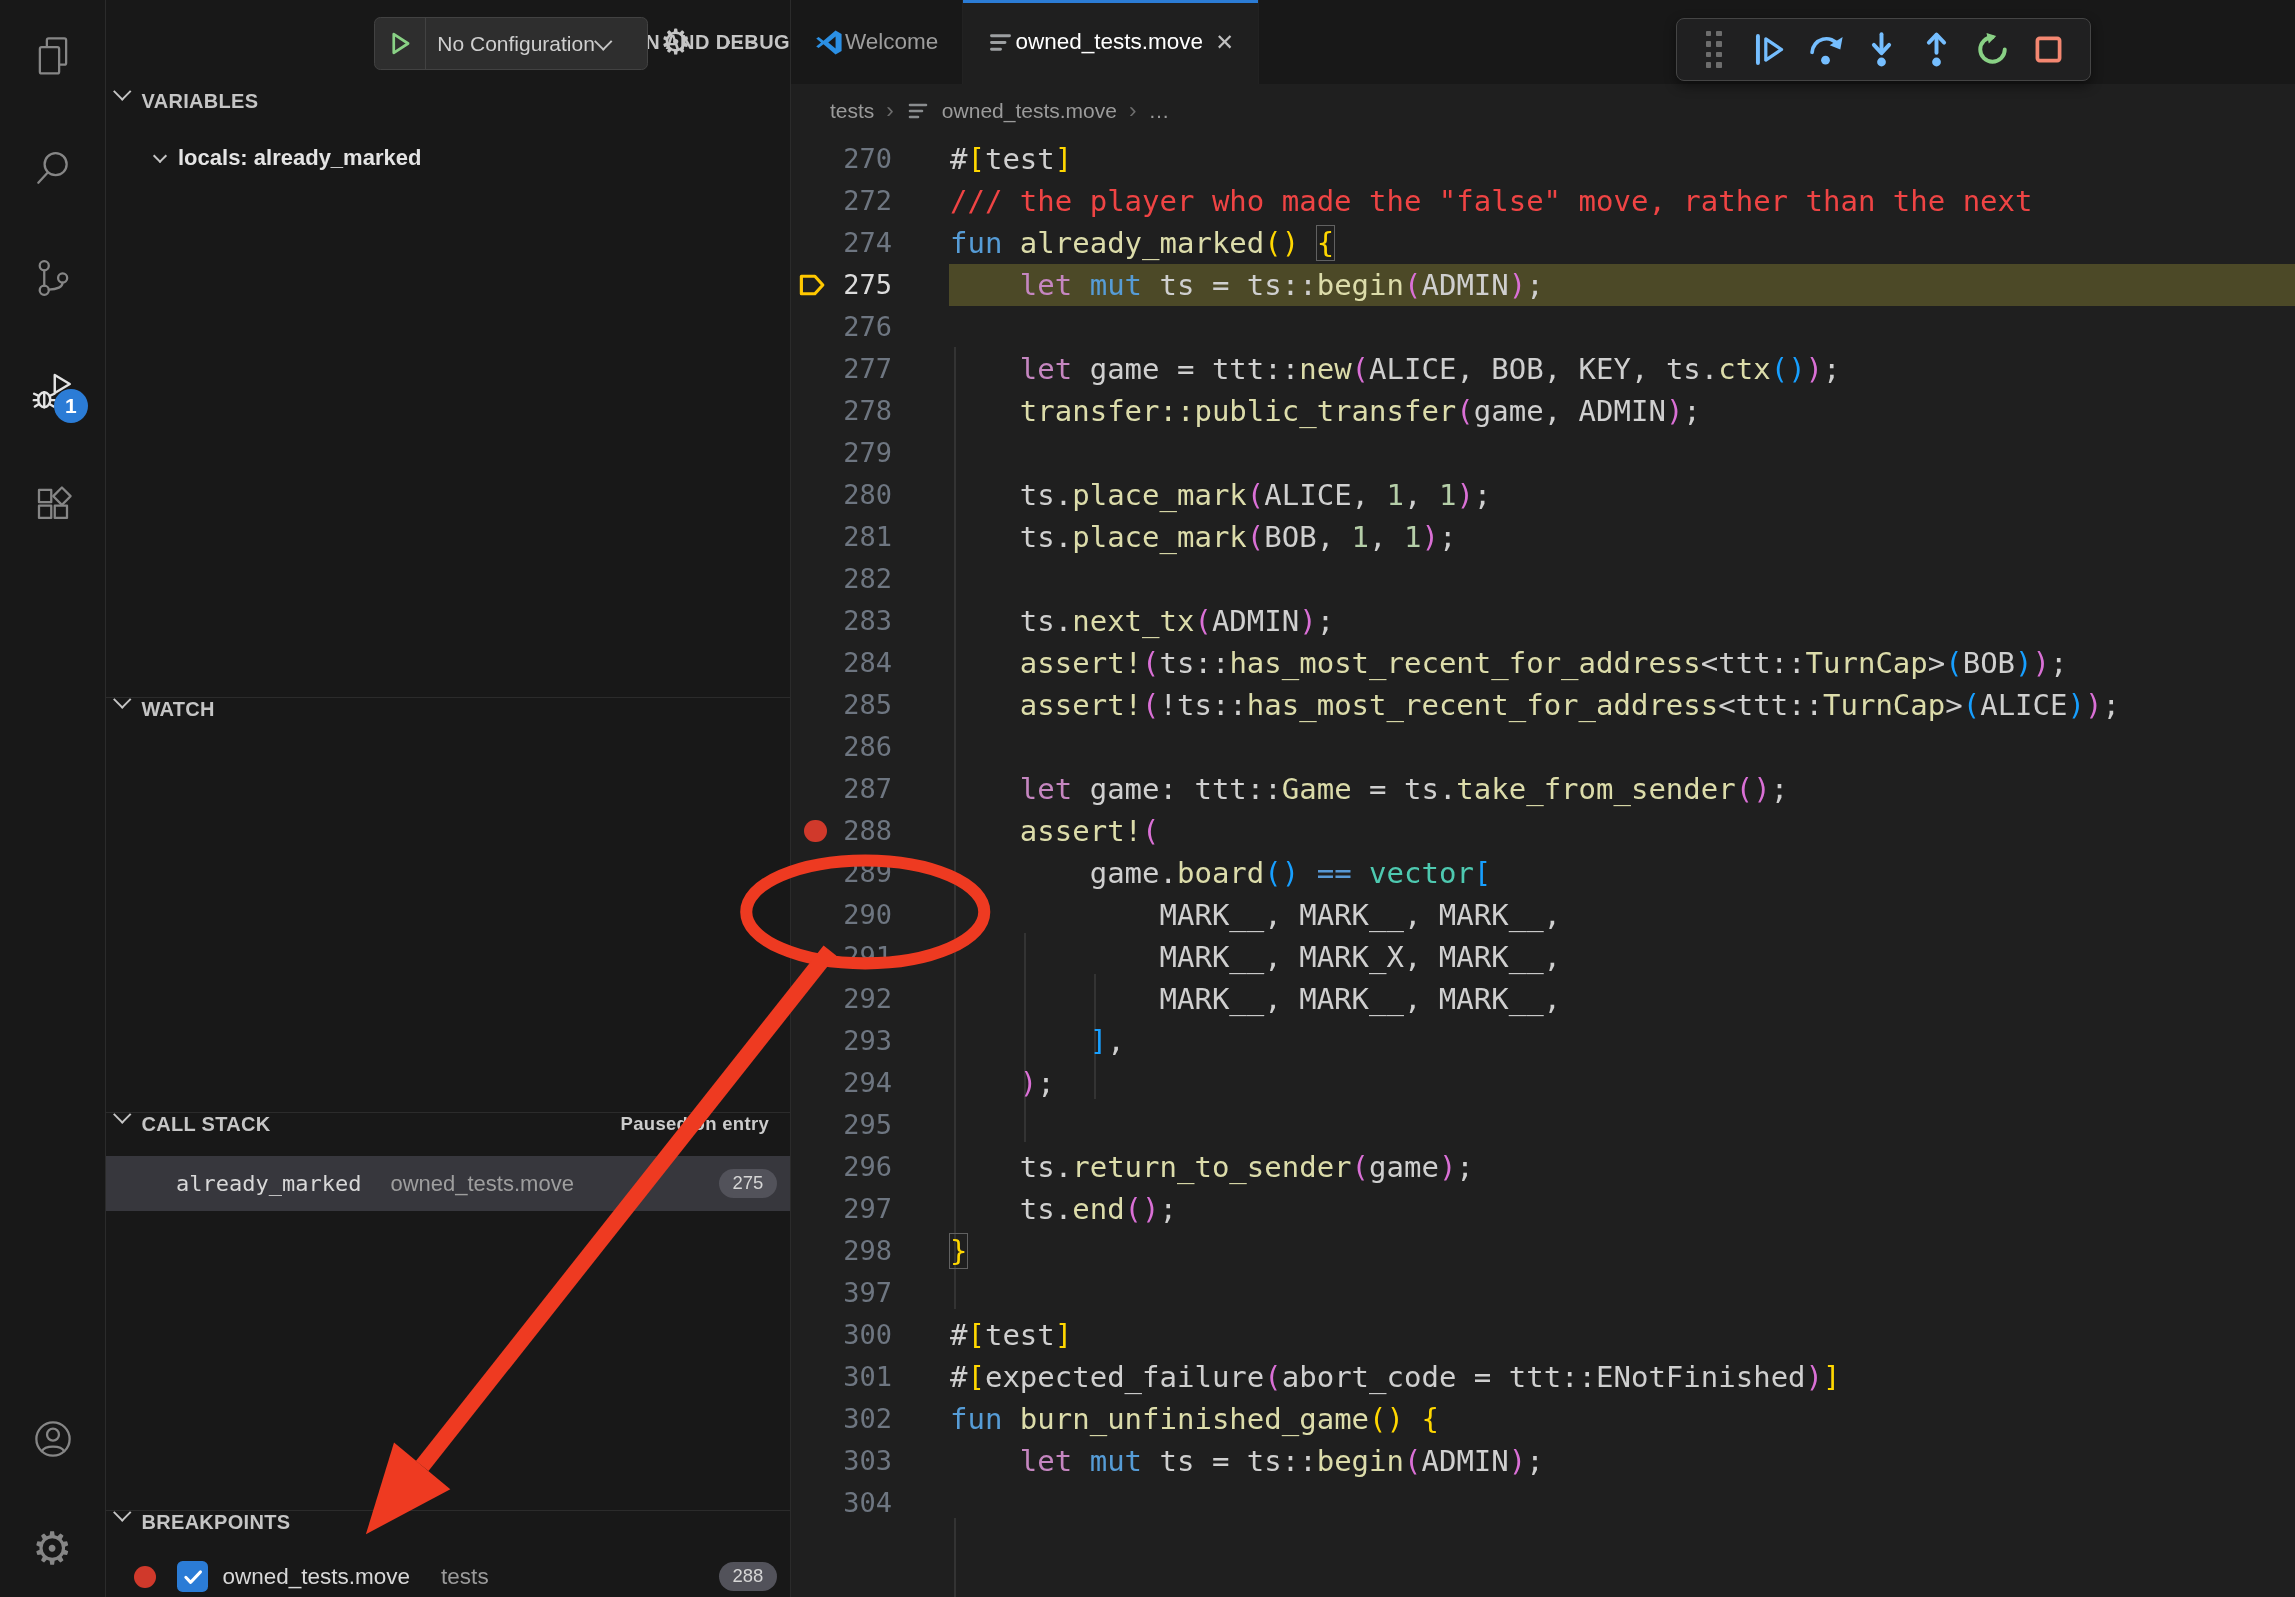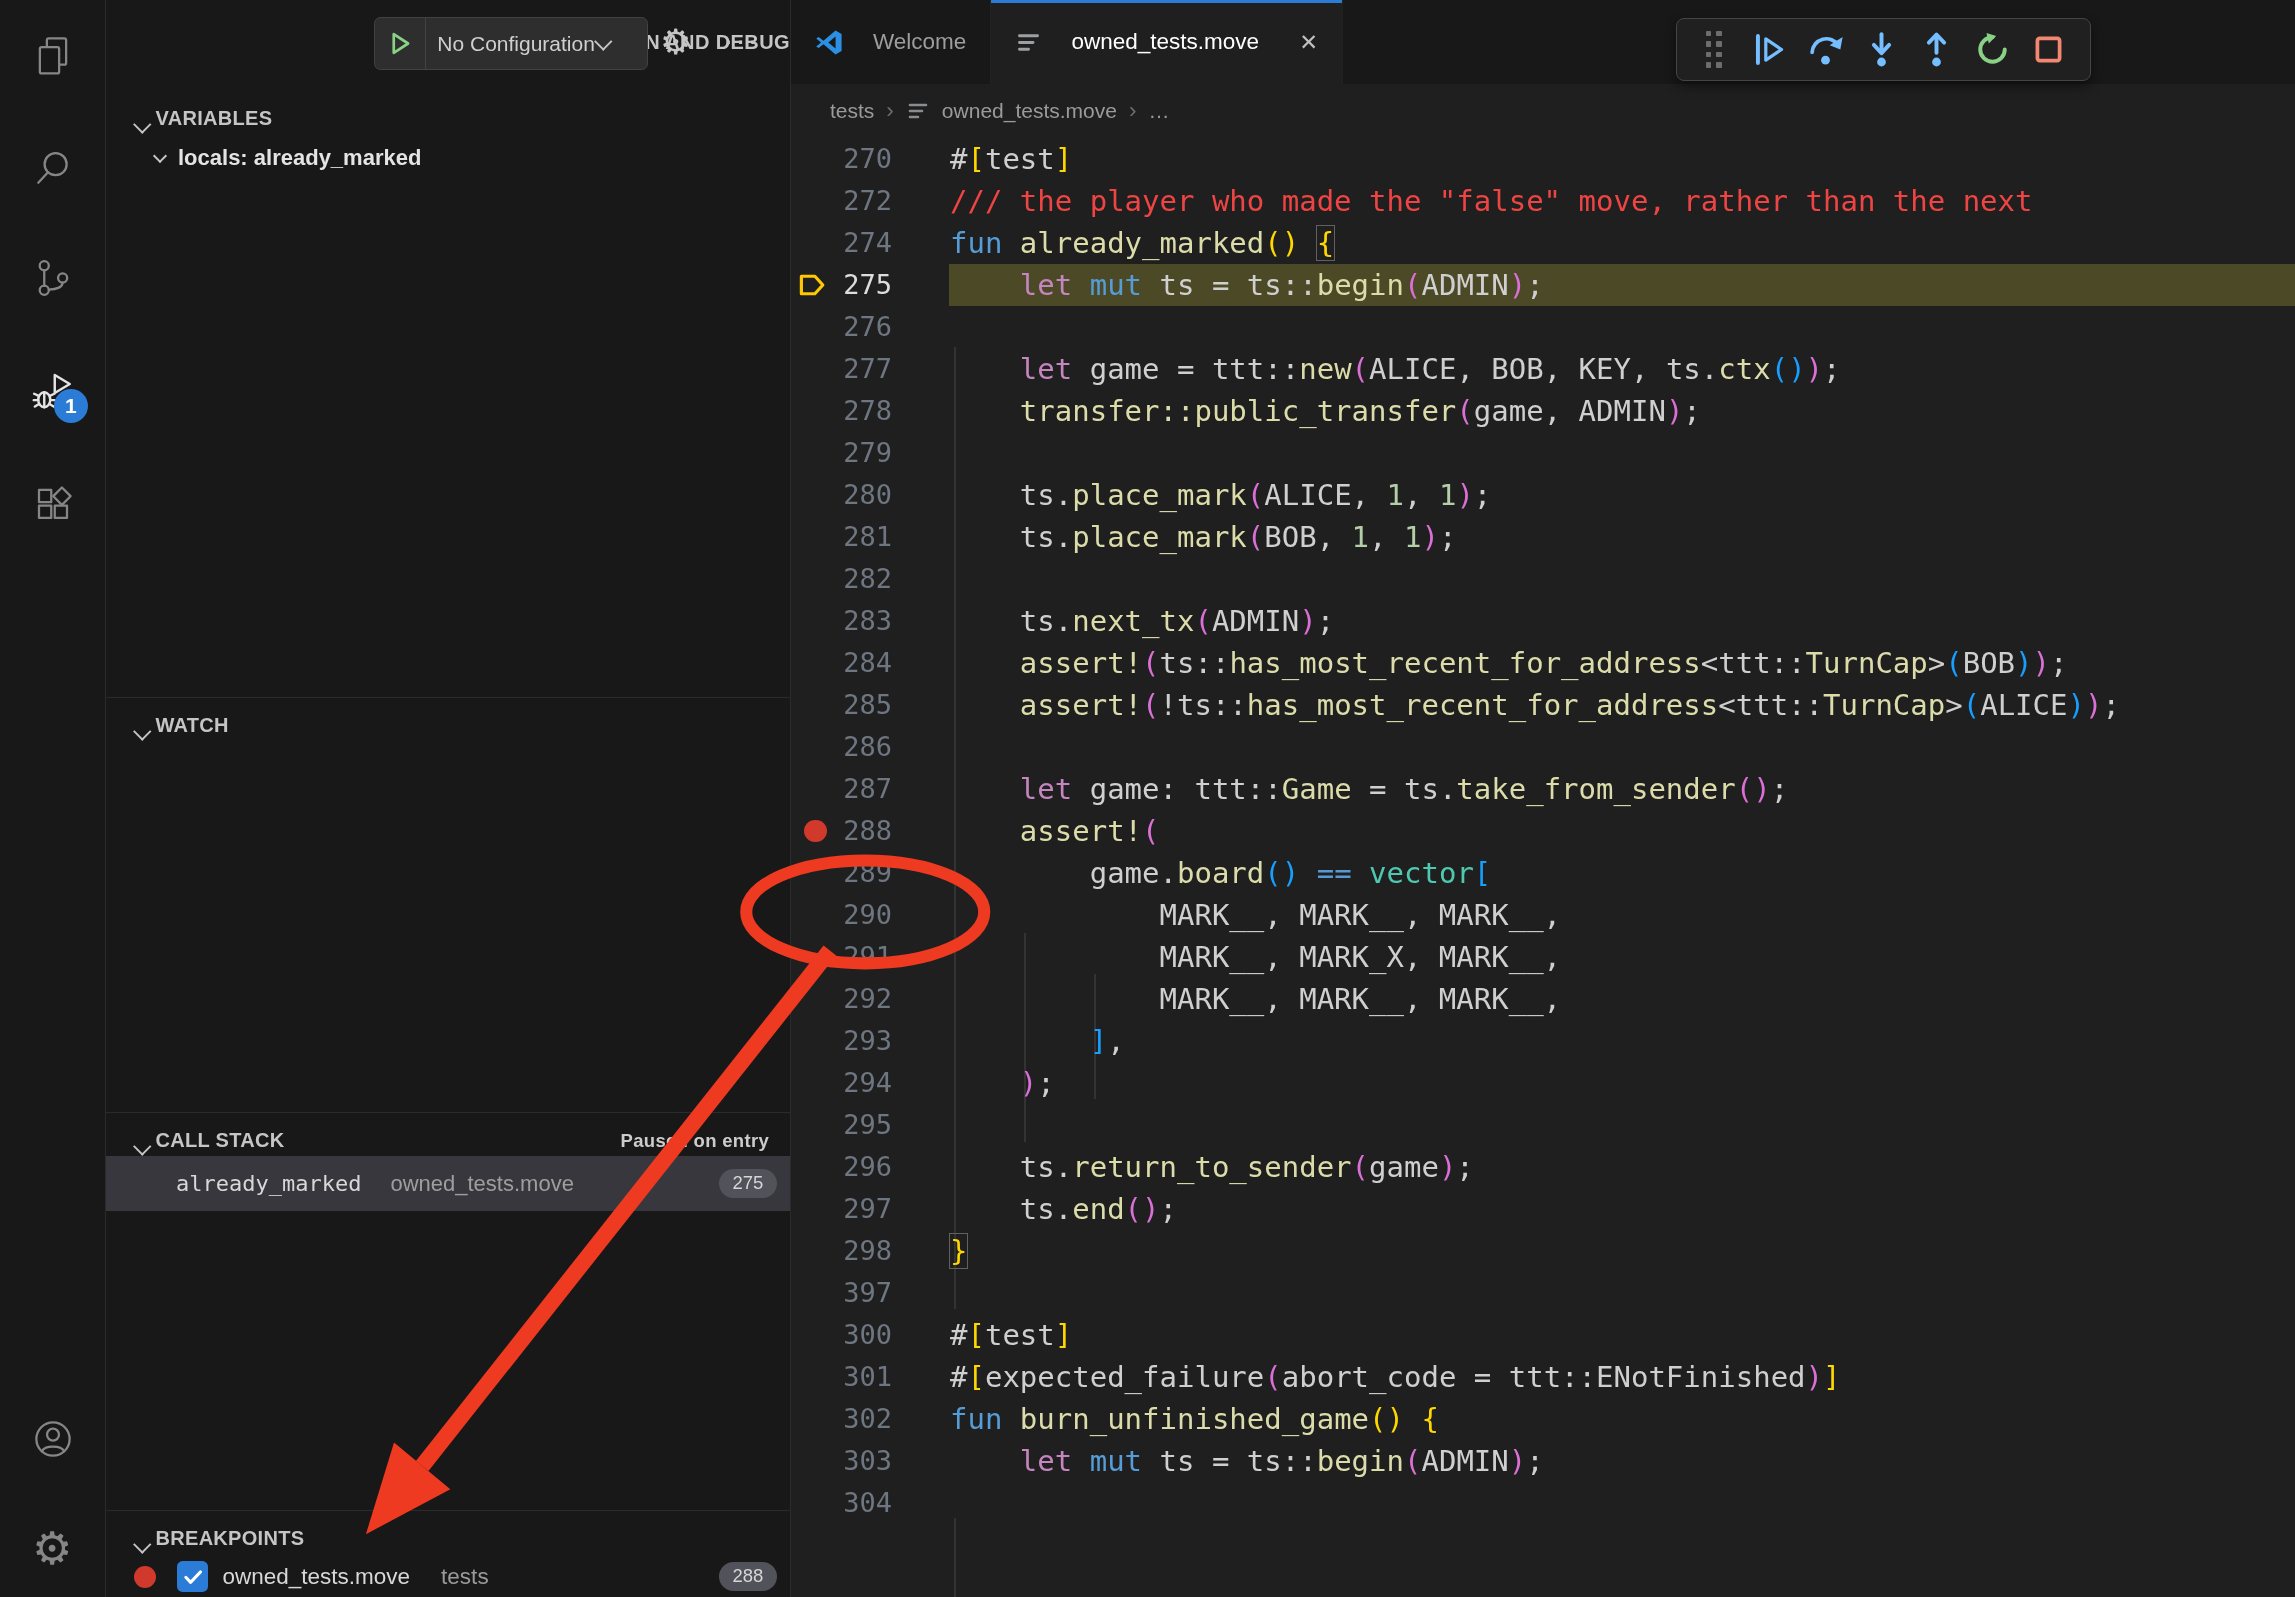--- a/index.html
+++ b/index.html
@@ -30,22 +30,22 @@
   .cfg-label{margin-left:11.3px;font-size:21px;color:#cfcfcf;white-space:nowrap;overflow:hidden;max-width:158px;}
   .cfg-chev{margin-left:1.6px;}
   .chev{width:10.5px;height:10.5px;border-right:2.4px solid #c5c5c5;border-bottom:2.4px solid #c5c5c5;
         transform:rotate(45deg);display:inline-block;flex:none;}
   .chev.small{width:8px;height:8px;border-width:2px;}
   .sb-gear{position:absolute;left:555px;top:0;height:84px;display:flex;align-items:center;}
   .sb-gear .gear-glyph{font-size:35px;color:#c5c5c5;}
   .sb-dots{position:absolute;left:618px;top:0;height:80px;display:flex;align-items:center;
            font-size:32px;color:#c5c5c5;letter-spacing:1.6px;}
 
-  .sb-section-header{position:absolute;left:0;right:0;height:40px;display:flex;align-items:flex-end;
-                     gap:7px;padding-left:31px;box-sizing:border-box;font-size:20px;font-weight:700;
+  .sb-section-header{position:absolute;left:0;right:0;height:40px;display:flex;align-items:flex-start;
+                     gap:13px;padding-left:11px;box-sizing:border-box;font-size:20px;font-weight:700;
                      color:#c5c5c5;letter-spacing:0.3px;}
   .sb-section-header.bordered{border-top:0.8px solid #2b2b2b;}
   .sb-sec-status{margin-left:auto;margin-right:21px;font-size:18.5px;font-weight:700;color:#cccccc;}
 
   .locals-row{position:absolute;left:0;right:0;top:135px;height:45px;display:flex;align-items:center;
               gap:13px;padding-left:50px;box-sizing:border-box;font-size:22px;font-weight:700;color:#e4e4e4;}
 
   .frame-row{position:absolute;left:0;right:0;top:1156px;height:55px;background:#37373d;
              display:flex;align-items:center;padding:0 13px 0 71px;box-sizing:border-box;}
   .frame-fn{font-family:"DejaVu Sans Mono",monospace;font-size:22px;color:#d8d8d8;}
@@ -57,21 +57,21 @@
           padding:0 13px 0 29px;box-sizing:border-box;}
   .bp-dot{width:22px;height:22px;border-radius:50%;background:#d0392b;flex:none;}
   .bp-check{width:31px;height:31px;border-radius:5.6px;background:#2b7cd6;margin-left:21px;flex:none;
             display:flex;align-items:center;justify-content:center;}
   .bp-file{margin-left:14.5px;font-size:22.5px;color:#d8d8d8;}
   .bp-dir{margin-left:31px;font-size:22.5px;color:#9a9a9a;}
 
   
   .editor{position:absolute;left:791px;top:0;right:0;bottom:0;background:#1f1f1f;}
   .tabstrip{position:absolute;left:0;top:0;right:0;height:84px;background:#181818;display:flex;}
-  .tab{display:flex;align-items:center;padding:0 24px;gap:29px;font-size:22.5px;color:#9d9d9d;
+  .tab{display:flex;align-items:center;padding:0 24px;gap:1px;font-size:22.5px;color:#9d9d9d;
        border-right:0.8px solid #222222;position:relative;box-sizing:border-box;}
   .tab.active{background:#1f1f1f;color:#ffffff;}
   .tab.active::before{content:"";position:absolute;left:0;top:0;right:0;height:3.2px;background:#2b7cd6;}
   .tab-close{font-size:22.5px;color:#c0c0c0;margin-left:11.3px;}
   .breadcrumb{position:absolute;left:0;top:84px;right:0;height:53px;display:flex;align-items:center;
               gap:12px;padding-left:39px;font-size:21px;color:#9b9b9b;background:#1f1f1f;}
   .bc-sep{color:#6d6d6d;font-size:22.5px;}
 
   
   .code{position:absolute;left:0;top:138px;right:0;bottom:0;font-family:"DejaVu Sans Mono",monospace;

